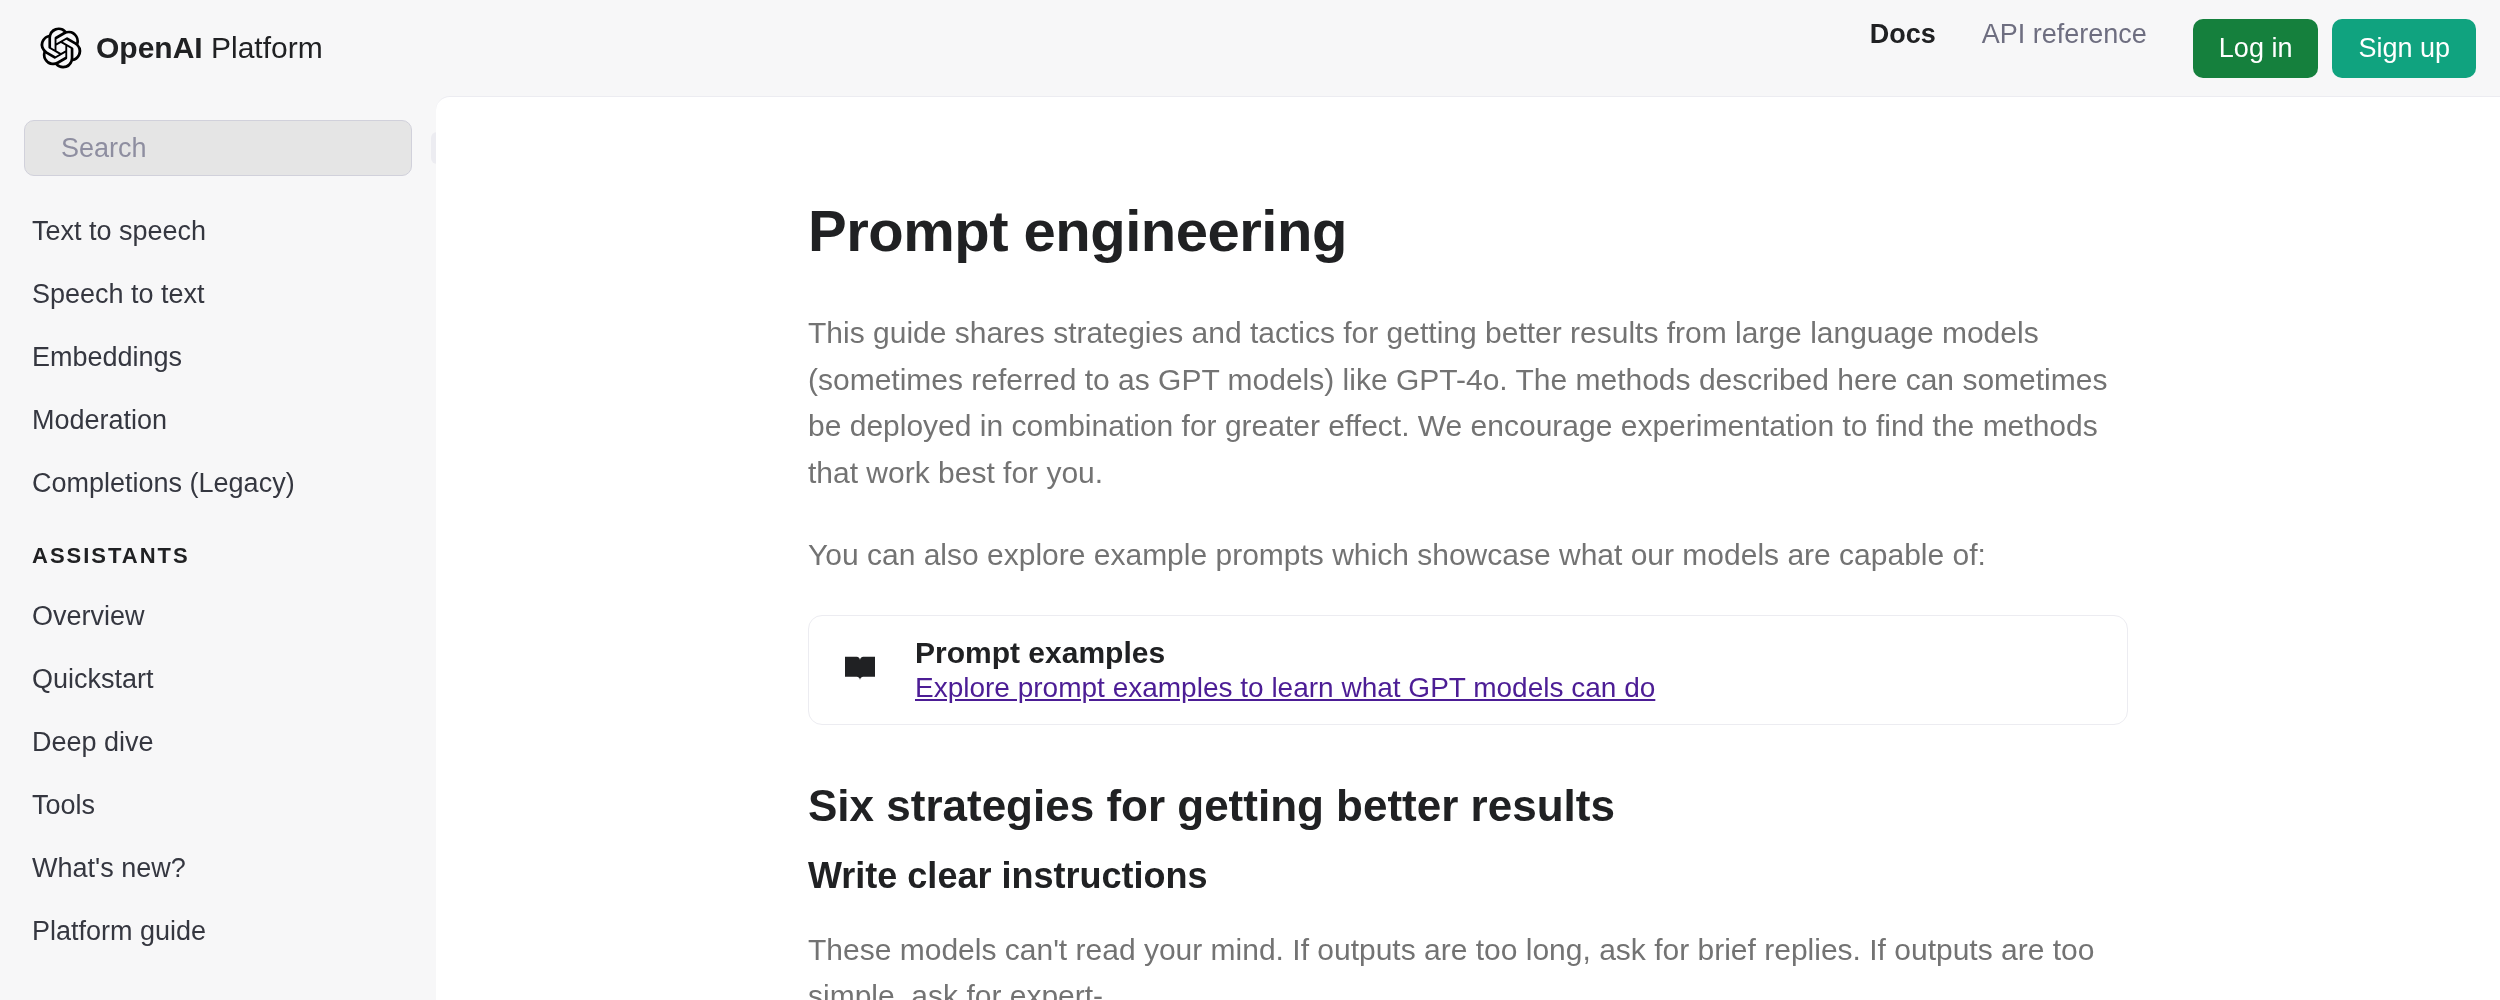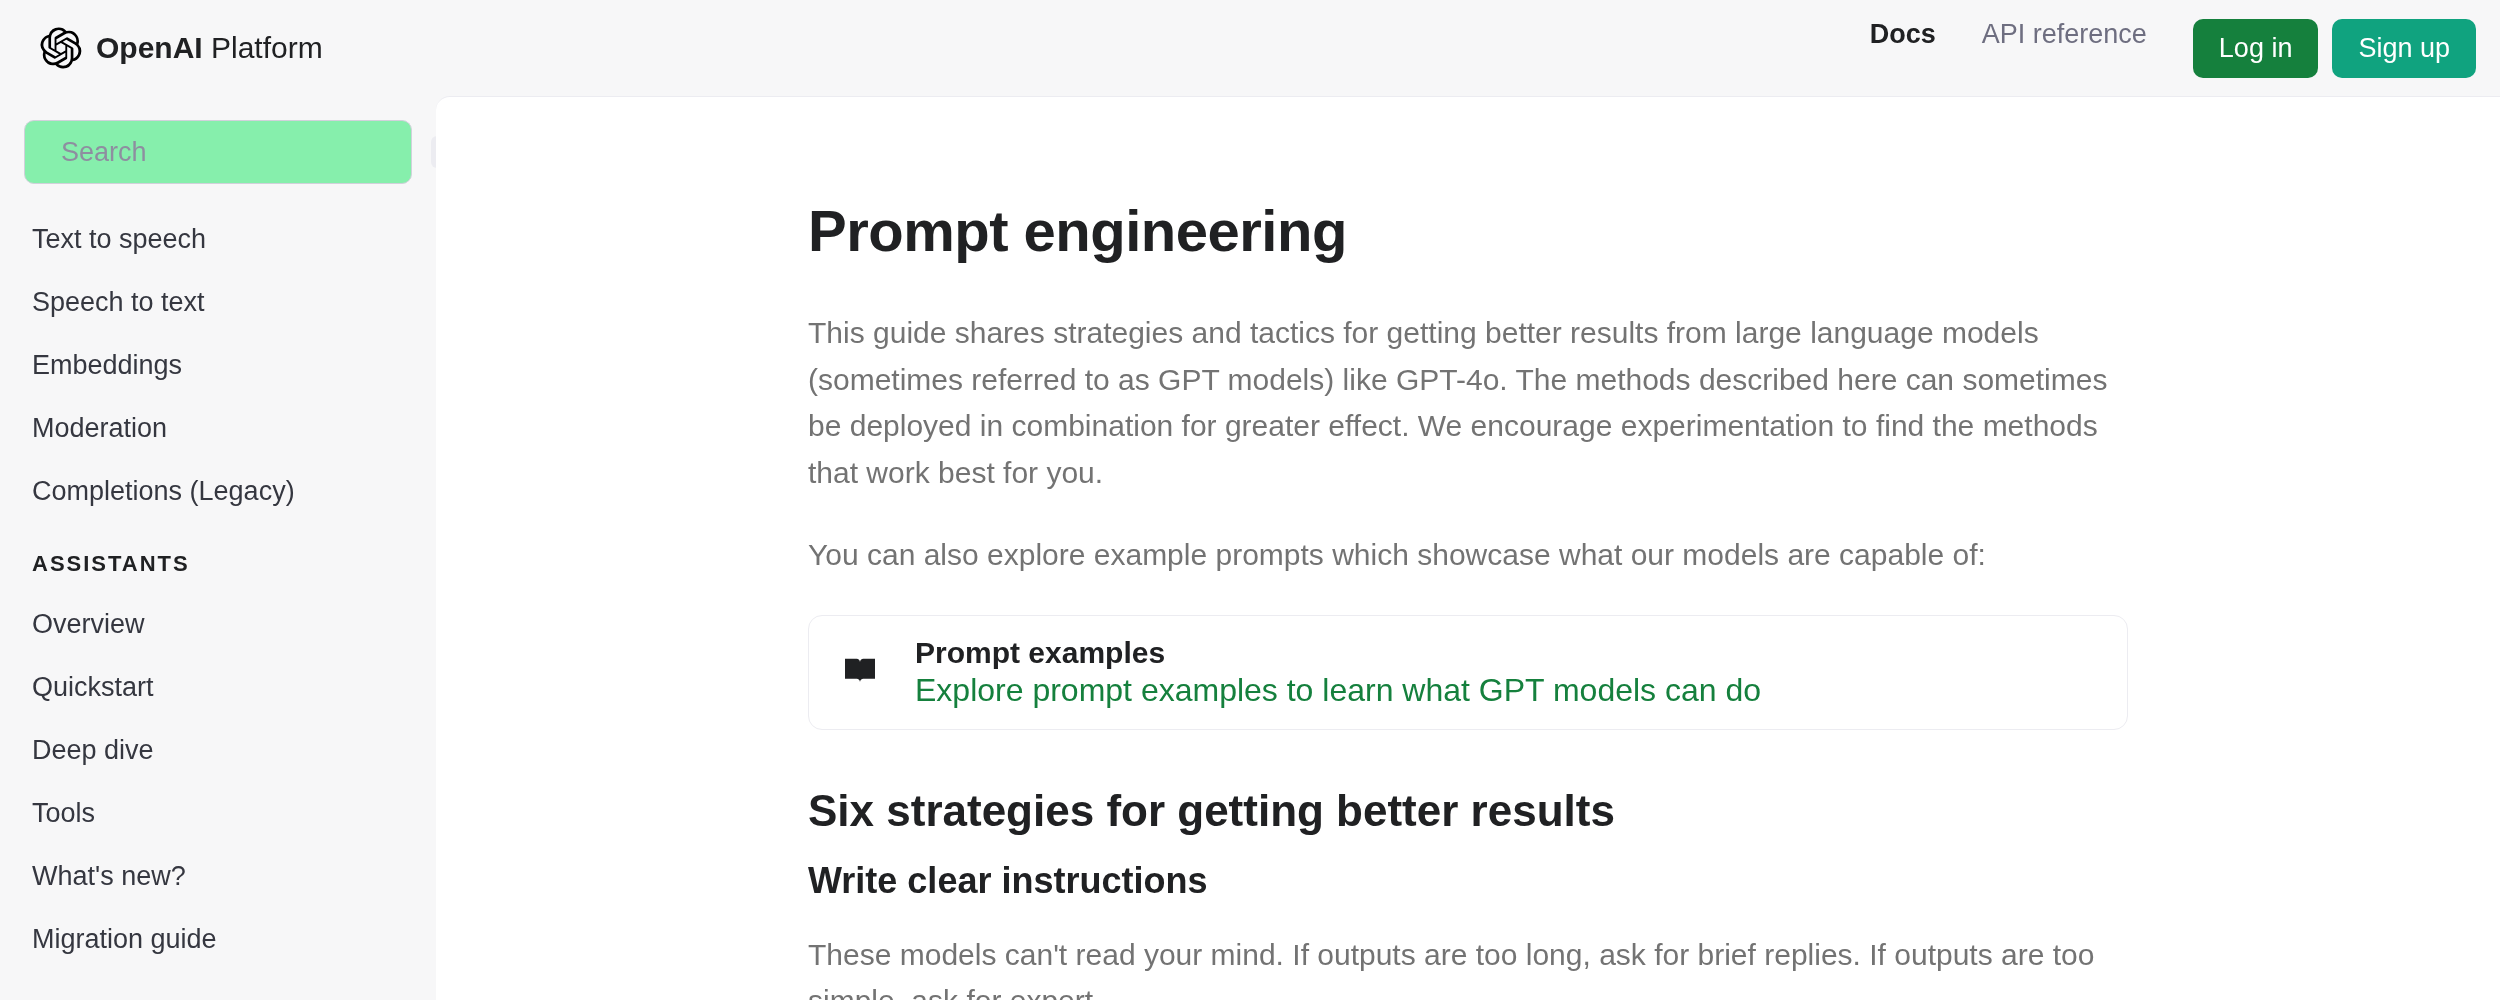--- a/index.html
+++ b/index.html
@@ -11,36 +11,36 @@
 .brand-text b { font-weight:700; }
 .header-right { margin-left:auto; display:flex; align-items:flex-start; gap:46px; }
 .nav-link { font-size:27px; color:#6e6e80; cursor:pointer; }
 .nav-link.active { color:#202123; font-weight:600; }
 .btn { font-size:27px; padding:14px 26px; border-radius:10px; cursor:pointer; border:none; }
 .btn-login { background:#15803d; color:#fff; }
 .btn-signup { background:#10a37f; color:#fff; font-weight:500; }
 .header-buttons { display:flex; gap:14px; }
 .shell { display:flex; height:calc(1000px - 96px); }
 .sidebar { width:436px; padding:24px 24px 0 24px; flex-shrink:0; }
-.search { height:64px; border:1px solid #d1d1db; border-radius:10px; background:#86efac; display:flex; align-items:center; padding:0 14px 0 20px; gap:16px; }
+.search { height:56px; border:1px solid #d1d1db; border-radius:10px; background:#e5e5e5; display:flex; align-items:center; padding:0 14px 0 20px; gap:16px; }
 .search input { border:none; outline:none; background:transparent; font-size:27px; color:#6e6e80; flex:1; }
 .search input::placeholder { color:#8e8ea0; }
 .kbd-group { display:flex; gap:6px; }
 .kbd { background:#ececf1; color:#6e6e80; border-radius:6px; padding:3px 10px; font-size:22px; font-family:inherit; }
 .side-list { margin-top:24px; display:flex; flex-direction:column; gap:0; }
 .side-item { font-size:27px; color:#353740; padding:16px 8px; cursor:pointer; }
 .side-section { font-size:22px; letter-spacing:2px; color:#202123; font-weight:700; padding:28px 8px 16px 8px; }
 .content-wrap { flex:1; background:#fff; border-top-left-radius:14px; margin-top:0; padding:0; overflow:hidden; border-top:1px solid #ececf1; }
 .content-inner { max-width:1720px; margin:0 auto; padding:100px 200px 0 200px; }
 h1.page-title { font-size:58px; font-weight:700; margin-bottom:46px; letter-spacing:-0.5px; }
 p.body { font-size:30px; line-height:1.55; color:#737373; margin-bottom:36px; }
 .card { display:flex; align-items:center; gap:32px; border:1px solid #ececf1; border-radius:14px; padding:20px 28px; margin:10px 0 56px 0; max-width:1680px; cursor:pointer; }
 .card-icon { width:46px; height:46px; display:flex; align-items:center; justify-content:center; font-size:36px; }
 .card-title { font-size:30px; font-weight:600; }
-.card-sub { font-size:32px; color:#15803d; margin-top:2px; }
+.card-sub { font-size:28px; color:#4c1d95; margin-top:2px;text-decoration:underline; }
 h2.section { font-size:44px; font-weight:700; margin-bottom:24px; }
 h3.subsection { font-size:36px; font-weight:700; margin-bottom:30px; }
 </style>
 </head>
 <body>
 
 <div class="header">
   <div class="brand">
     <svg class="brand-logo" viewBox="0 0 41 41" fill="none">
         <path d="M37.532 16.87a9.963 9.963 0 0 0-.856-8.184 10.078 10.078 0 0 0-10.855-4.835A9.964 9.964 0 0 0 18.306.5a10.079 10.079 0 0 0-9.614 6.977 9.967 9.967 0 0 0-6.664 4.834 10.08 10.08 0 0 0 1.24 11.817 9.965 9.965 0 0 0 .856 8.185 10.079 10.079 0 0 0 10.855 4.835 9.965 9.965 0 0 0 7.516 3.35 10.078 10.078 0 0 0 9.617-6.981 9.967 9.967 0 0 0 6.663-4.834 10.079 10.079 0 0 0-1.243-11.813ZM22.498 37.886a7.474 7.474 0 0 1-4.799-1.735c.061-.033.168-.091.237-.134l7.964-4.6a1.294 1.294 0 0 0 .655-1.134V19.054l3.366 1.944a.12.12 0 0 1 .066.092v9.299a7.505 7.505 0 0 1-7.49 7.496ZM6.392 31.006a7.471 7.471 0 0 1-.894-5.023c.06.036.162.099.237.141l7.964 4.6a1.297 1.297 0 0 0 1.308 0l9.724-5.614v3.888a.12.12 0 0 1-.048.103l-8.051 4.649a7.504 7.504 0 0 1-10.24-2.744ZM4.297 13.62A7.469 7.469 0 0 1 8.2 10.333c0 .068-.004.19-.004.274v9.201a1.294 1.294 0 0 0 .654 1.132l9.723 5.614-3.366 1.944a.12.12 0 0 1-.114.01L7.04 23.856a7.504 7.504 0 0 1-2.743-10.237Zm27.658 6.437-9.724-5.615 3.367-1.943a.121.121 0 0 1 .113-.01l8.052 4.648a7.498 7.498 0 0 1-1.158 13.528v-9.476a1.293 1.293 0 0 0-.65-1.132Zm3.35-5.043c-.059-.037-.162-.099-.236-.141l-7.965-4.6a1.298 1.298 0 0 0-1.308 0l-9.723 5.614v-3.888a.12.12 0 0 1 .048-.103l8.05-4.645a7.497 7.497 0 0 1 11.135 7.763Zm-21.063 6.929-3.367-1.944a.12.12 0 0 1-.065-.092v-9.299a7.497 7.497 0 0 1 12.293-5.756 6.94 6.94 0 0 0-.236.134l-7.965 4.6a1.294 1.294 0 0 0-.654 1.132l-.006 11.225Zm1.829-3.943 4.33-2.501 4.332 2.5v5l-4.331 2.5-4.331-2.5V18Z" fill="#000"></path>
@@ -75,21 +75,21 @@
       <div class="side-item">Speech to text</div>
       <div class="side-item">Embeddings</div>
       <div class="side-item">Moderation</div>
       <div class="side-item">Completions (Legacy)</div>
       <div class="side-section">ASSISTANTS</div>
       <div class="side-item">Overview</div>
       <div class="side-item">Quickstart</div>
       <div class="side-item">Deep dive</div>
       <div class="side-item">Tools</div>
       <div class="side-item">What's new?</div>
-      <div class="side-item">Migration guide</div>
+      <div class="side-item">Platform guide</div>
     </div>
   </div>
 
   <div class="content-wrap">
     <div class="content-inner">
       <h1 class="page-title">Prompt engineering</h1>
       <p class="body">This guide shares strategies and tactics for getting better results from large language models (sometimes referred to as GPT models) like GPT-4o. The methods described here can sometimes be deployed in combination for greater effect. We encourage experimentation to find the methods that work best for you.</p>
       <p class="body">You can also explore example prompts which showcase what our models are capable of:</p>
       <div class="card">
         <div class="card-icon">

